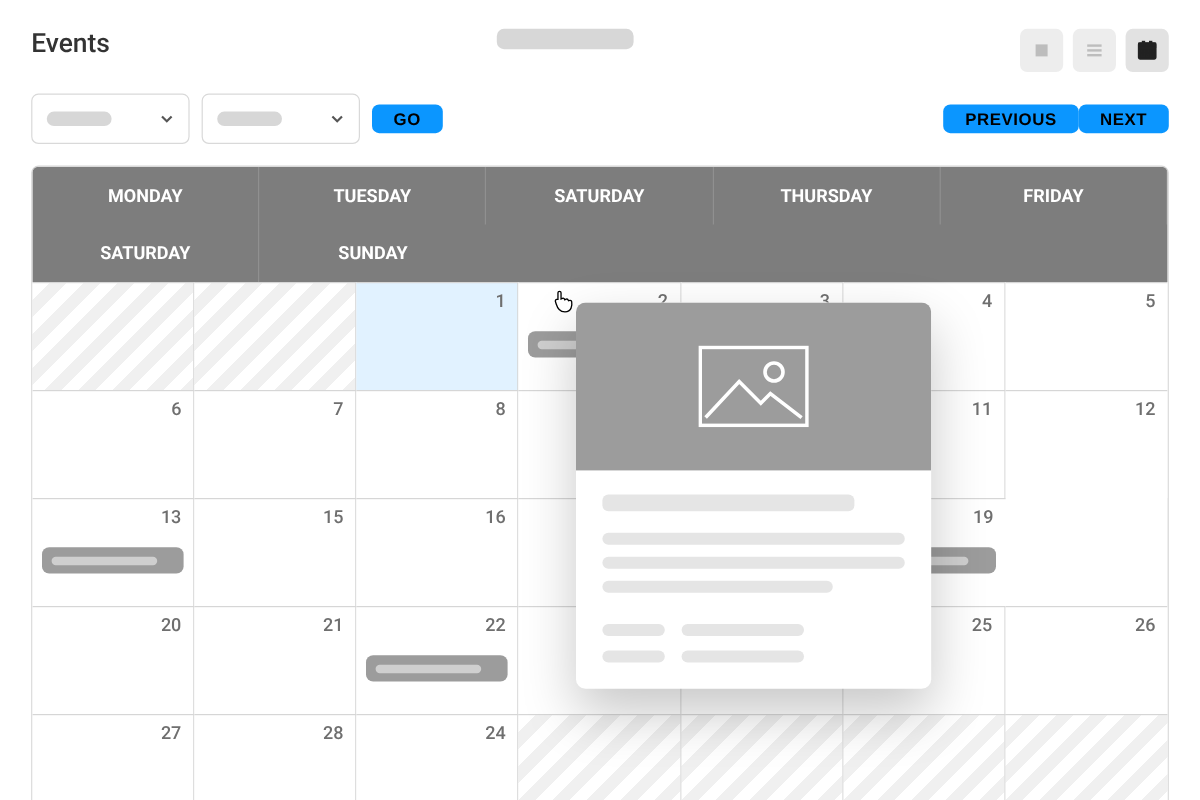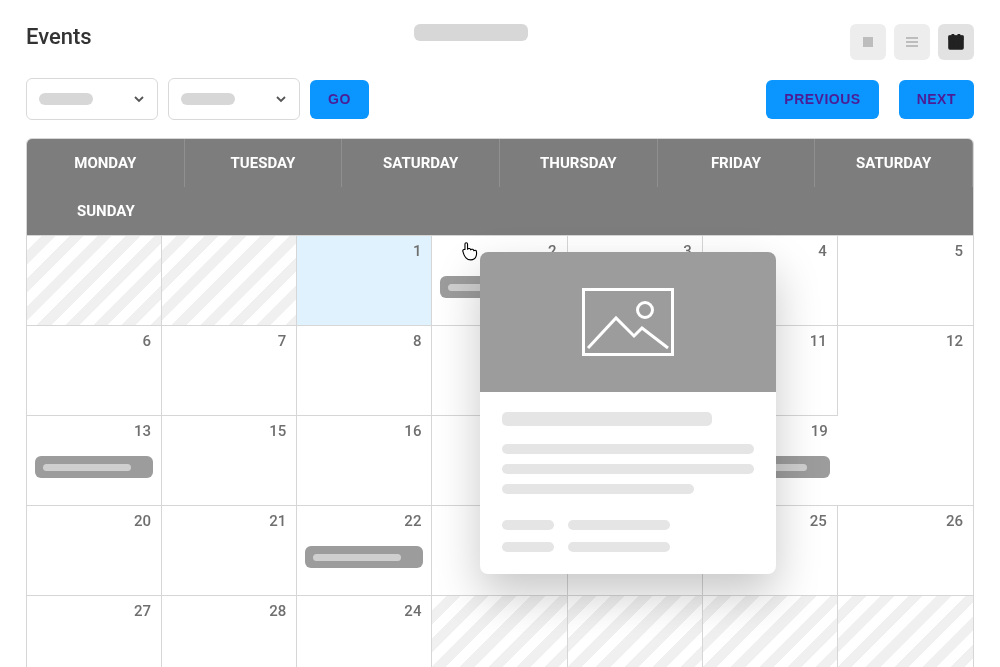--- a/index.html
+++ b/index.html
@@ -48,40 +48,40 @@
     width: 132px; height:42px;
     border:1px solid #d9d9d9;
     border-radius:6px;
     display:flex; align-items:center; justify-content:space-between;
     padding:0 12px;
     cursor:pointer; background:#fff;
   }
   .select .ph { width:54px; height:12px; background:#d7d7d7; border-radius:6px; }
   .select .chev { width:12px; height:12px; }
   .btn {
-    height:39px;
+    height:24px;
     background:#0b96ff;
-    color:#4c1d95;
+    color:#000000;
     border:none;
     border-radius:6px;
     font-weight:700;
     font-size:14px;
     letter-spacing:0.5px;
     padding:0 18px;
     cursor:pointer;
   }
-  .controls-right{ display:flex; gap:20px;}
+  .controls-right{ display:flex; gap:0;}
 
   .calendar {
     border:1px solid #d6d6d6;
     border-radius:6px;
     overflow:hidden;
   }
   .cal-head {
-    display:grid; grid-template-columns: repeat(6, 1fr);
+    display:grid; grid-template-columns: repeat(5, 1fr);
     background:#7d7d7d;
   }
   .cal-head .dow {
     color:#fff; font-weight:700; font-size:15px;
     text-align:center; padding:15px 0;
     border-right:1px solid rgba(255,255,255,0.15);
   }
   .cal-head .dow:last-child { border-right:none; }
 
   .cal-row {

